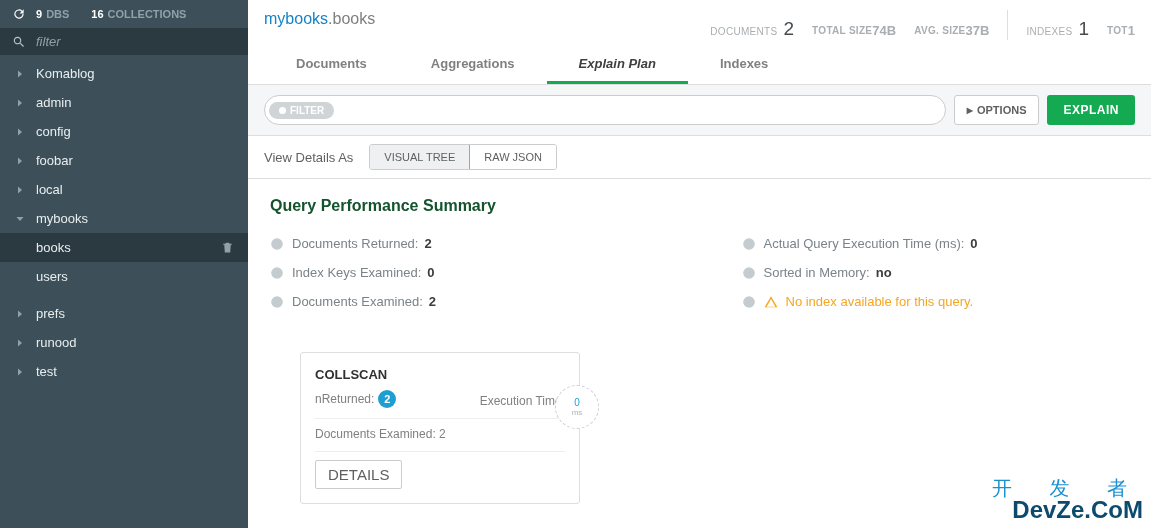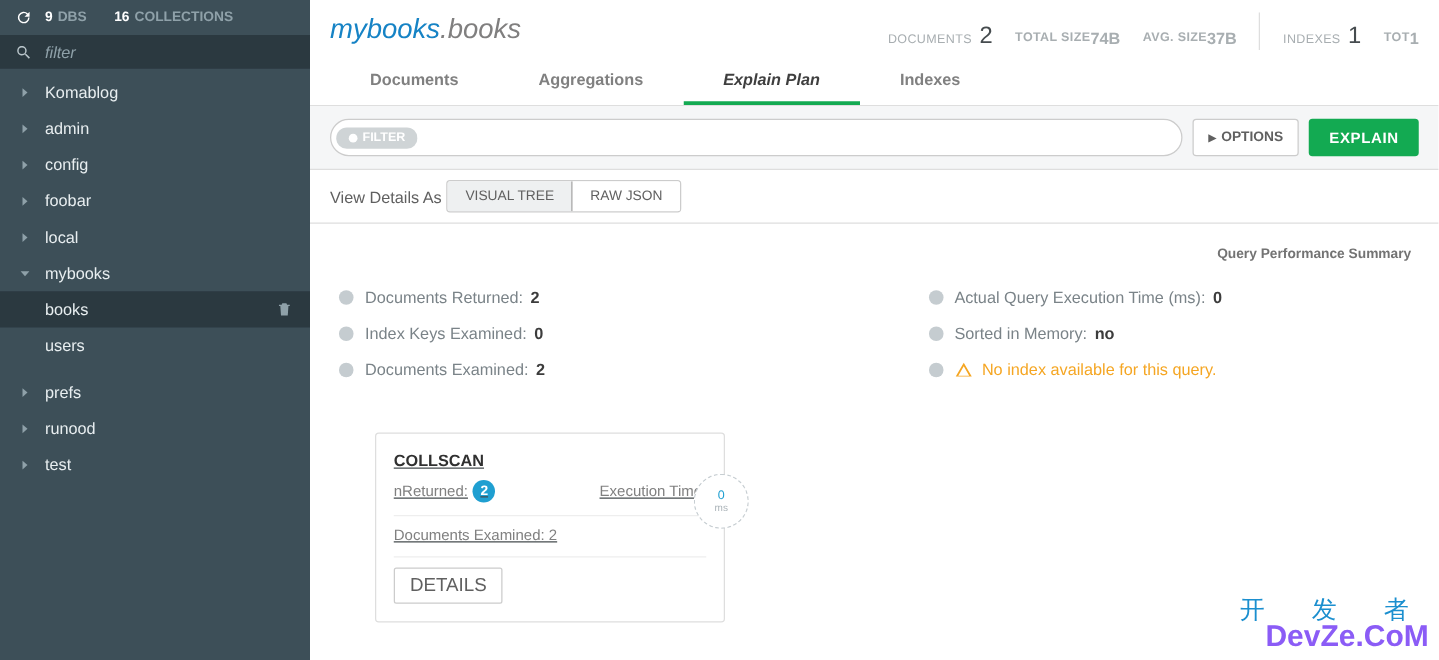--- a/index.html
+++ b/index.html
@@ -20,21 +20,21 @@
 .sb-item { display: flex; align-items: center; padding: 7px 14px; cursor: pointer; color: #e8eef0; font-size: 13px; }
 .sb-chev { width: 12px; height: 12px; margin-right: 10px; fill: #8fa1a9; flex-shrink: 0; }
 .sb-item.expanded .sb-chev { transform: rotate(90deg); }
 .sb-sub { padding-left: 36px; display: flex; align-items: center; justify-content: space-between; padding-right: 14px; padding-top: 7px; padding-bottom: 7px; cursor: pointer; color: #e8eef0; }
 .sb-sub.active { background: #2b3940; }
 .sb-trash { width: 13px; height: 13px; fill: #8fa1a9; }
 
 
 .main { flex: 1; display: flex; flex-direction: column; overflow: hidden; background: #fff; }
 .crumb-row { display: flex; align-items: flex-start; justify-content: space-between; padding: 10px 16px 0 16px; }
-.crumb { font-size: 22px; color: #807f7f; font-style: italic; }
+.crumb { font-size: 16px; color: #807f7f; }
 .crumb .ns-db { color: #1683c5; }
 .stats { display: flex; gap: 18px; font-size: 10px; color: #a8aeb1; text-align: center; align-items: flex-end; }
 .stat { display: flex; flex-direction: row; align-items: center; line-height: 1.4; font-weight: bold; }
 .stat-row { display: flex; align-items: baseline; gap: 6px; }
 .stat-label { letter-spacing: 0.3px; }
 .stat-val { font-size: 19px; color: #464c4f; font-weight: 400; }
 .stat-sep { width: 1px; height: 30px; background: #dedede; align-self: center; }
 
 .tabs { display: flex; border-bottom: 1px solid #dedede; margin-top: 6px; padding: 0 16px; gap: 0; }
 .tab { padding: 10px 32px; color: #808080; font-weight: 700; font-size: 13px; cursor: pointer; border-bottom: 3px solid transparent; }
@@ -42,50 +42,50 @@
 
 .toolbar { display: flex; align-items: center; padding: 10px 16px; gap: 8px; background: #f5f6f7; border-bottom: 1px solid #dedede; }
 .filter-box { flex: 1; height: 30px; background: #fff; border: 1px solid #ccc; border-radius: 15px; display: flex; align-items: center; padding: 0 4px; }
 .filter-pill { background: #cfd4d6; color: #fff; font-size: 10px; font-weight: 700; border-radius: 10px; padding: 3px 10px; display: flex; align-items: center; gap: 4px; }
 .pill-dot { width: 7px; height: 7px; border-radius: 50%; background: #fff; display: inline-block; }
 .filter-box input { flex: 1; border: none; outline: none; padding: 0 8px; font-size: 12px; }
 .opt-btn { height: 30px; background: #fff; border: 1px solid #ccc; padding: 0 12px; font-size: 11px; font-weight: 700; color: #606060; cursor: pointer; display: flex; align-items: center; gap: 4px; border-radius: 3px; }
 .explain-btn { height: 30px; background: #13aa52; border: none; color: #fff; font-weight: 700; font-size: 12px; padding: 0 16px; cursor: pointer; border-radius: 3px; letter-spacing: 0.5px; }
 .tri { font-size: 8px; }
 
-.view-row { display: flex; align-items: center; padding: 8px 16px; border-bottom: 1px solid #dedede; gap: 4px; color: #606060; }
+.view-row { display: flex; align-items: center; padding: 8px 16px; border-bottom: 1px solid #dedede; gap: 16px; color: #606060; }
 .seg { display: flex; border: 1px solid #ccc; border-radius: 3px; overflow: hidden; }
 .seg button { border: none; background: #fff; padding: 6px 14px; font-size: 11px; color: #606060; cursor: pointer; }
 .seg button + button { border-left: 1px solid #a3a3a3; }
 .seg button.on { background: #eef0f1; }
 
 .content { flex: 1; overflow-y: auto; padding: 18px 22px; }
-.qps-title { font-size: 11px; font-weight: 700; color: #737373; margin-bottom: 14px; text-align: right; }
+.qps-title { font-size: 16px; font-weight: 700; color: #14532d; margin-bottom: 14px; }
 .qps-grid { display: flex; gap: 84px; }
 .qps-col { flex: 1; }
 .qps-row { display: flex; align-items: center; padding: 7px 0; color: #7a8388; font-size: 13px; }
 .qps-icon { width: 14px; height: 14px; margin-right: 8px; fill: #c5ccd0; flex-shrink: 0; }
 .qps-row b { color: #3c3c3c; margin-left: 6px; font-weight: 700; }
 .warn-icon { fill: #f5a623; }
 .warn-text { color: #f5a623; }
 
-.stage-wrap { margin-top: 36px; display: flex; justify-content: flex-start; padding-left: 30px; text-decoration: underline; }
+.stage-wrap { margin-top: 36px; display: flex; justify-content: flex-start; padding-left: 30px; }
 .stage { width: 280px; border: 1px solid #dedede; border-radius: 3px; padding: 14px; background: #fff; position: relative; }
 .stage-title { font-weight: 700; color: #303030; margin-bottom: 8px; }
-.stage-row { display: flex; align-items: center; color: #808080; font-size: 12px; margin-bottom: 10px; justify-content: space-between; }
+.stage-row { display: flex; align-items: flex-end; color: #808080; font-size: 12px; margin-bottom: 10px; justify-content: space-between; }
 .stage-row .lbl { display: flex; align-items: center; gap: 4px; }
 .n-badge { background: #1f9fd1; color: #fff; border-radius: 50%; width: 18px; height: 18px; display: inline-flex; align-items: center; justify-content: center; font-size: 11px; font-weight: 700; }
 .exec-clock { position: absolute; top: 32px; right: -20px; width: 44px; height: 44px; border-radius: 50%; border: 1px dashed #c7ced2; background: #fff; display: flex; flex-direction: column; align-items: center; justify-content: center; font-size: 10px; color: #1f9fd1; }
 .exec-clock .ms { color: #aab3b8; font-size: 8px; }
 .stage-div { border: none; border-top: 1px solid #eee; margin: 8px 0; }
 .details-btn { border: 1px solid #ccc; background: #fff; padding: 5px 12px; font-size: 15px; color: #606060; cursor: pointer; border-radius: 2px; }
 
 .watermark { position: absolute; right: 8px; bottom: 6px; text-align: right; font-family: Arial, sans-serif; line-height: 1; }
 .wm1 { color: #1b8fcf; font-size: 20px; letter-spacing: 16px; font-weight: 400; }
-.wm2 { color: #8b5cf6; font-size: 24px; font-weight: 700; letter-spacing: 0; }
+.wm2 { color: #0c4a6e; font-size: 24px; font-weight: 700; letter-spacing: 0; }
 </style>
 </head>
 <body>
 
 <div class="app">
 
   <div class="sidebar">
     <div class="sb-header">
       <svg class="sb-refresh" viewBox="0 0 24 24">
           <path fill="#fff" d="M17.65 6.35A8 8 0 1 0 20 12h-2a6 6 0 1 1-1.76-4.24L13 11h7V4l-2.35 2.35z"></path>

